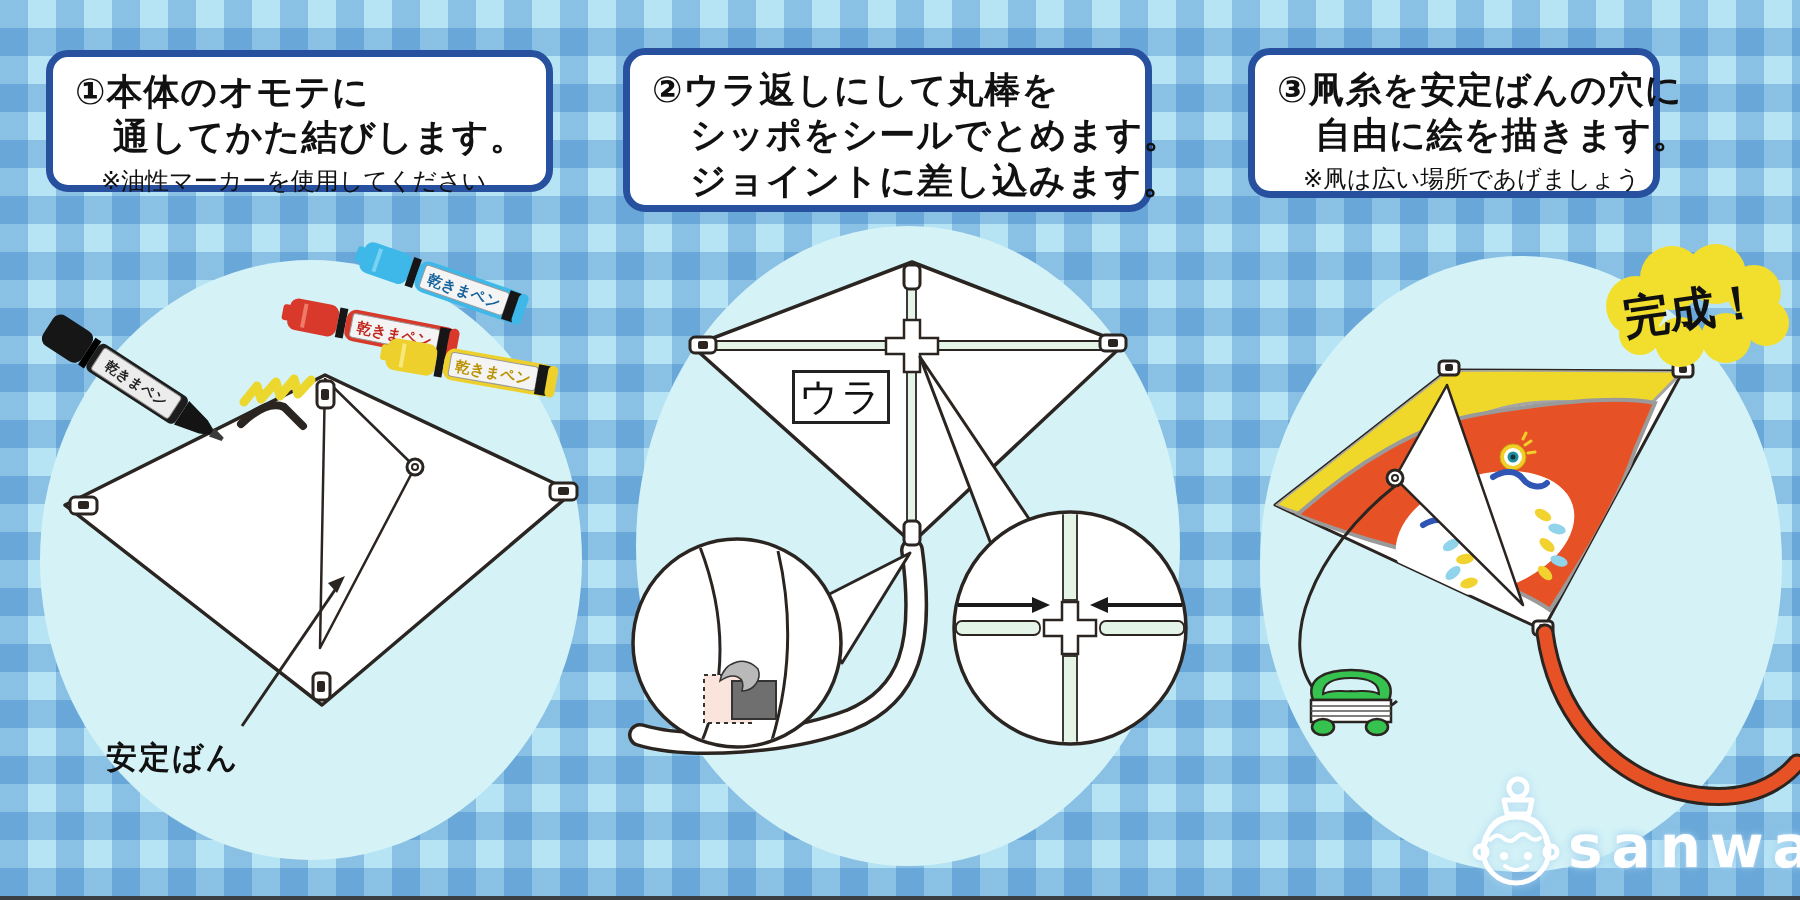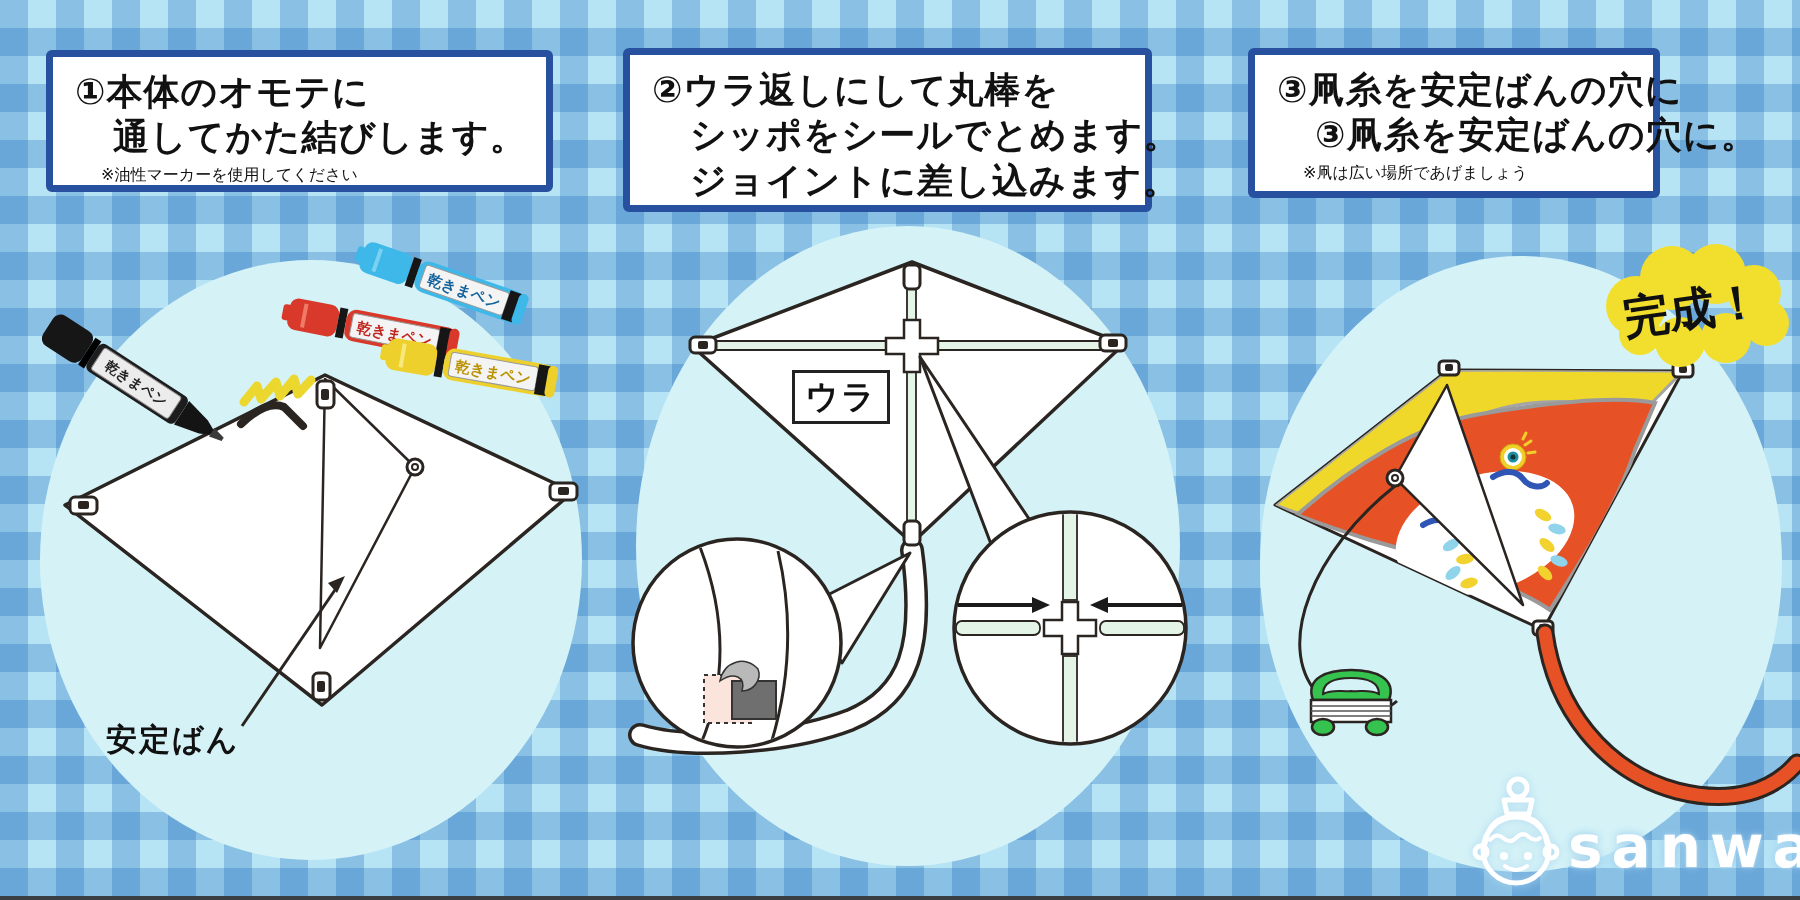--- a/index.html
+++ b/index.html
@@ -8,30 +8,30 @@
     font-family:"DejaVu Sans",sans-serif;
     background-color:#b7e4f5;
     background-image:
       linear-gradient(90deg, rgba(30,110,190,0.30) 50%, rgba(30,110,190,0) 50%),
       linear-gradient(0deg, rgba(30,110,190,0.30) 50%, rgba(30,110,190,0) 50%);
     background-size:56px 56px;
   }
   .spot{position:absolute;border-radius:50%;background:#d5f3f7;z-index:1;}
   .panel-svg{position:absolute;z-index:2;}
   .instr{
-    position:absolute;background:#ffffff;border:7px solid #27519f;border-radius:6px;
+    position:absolute;background:#ffffff;border:7px solid #27519f;border-radius:22px;
     padding:12px 22px 8px;z-index:4;box-sizing:border-box;color:#111;
   }
   .step-line{font-size:36px;font-weight:bold;line-height:1.26;letter-spacing:1px;white-space:nowrap;}
   .step-line.indent{padding-left:38px;}
-  .note{font-size:16px;font-weight:normal;padding-left:26px;margin-top:5px;white-space:nowrap;}
+  .note{font-size:24px;font-weight:normal;padding-left:26px;margin-top:5px;white-space:nowrap;}
   .tag-box{
     position:absolute;background:#fff;border:3px solid #222;z-index:4;
     display:flex;align-items:center;justify-content:center;
-    font-size:33px;font-weight:bold;color:#111;letter-spacing:2px;
+    font-size:39px;font-weight:normal;color:#111;letter-spacing:2px;
   }
   .float-label{position:absolute;font-size:31px;font-weight:bold;color:#111;z-index:4;letter-spacing:2px;}
   .badge-svg{position:absolute;z-index:5;}
   .logo{position:absolute;display:flex;align-items:flex-end;gap:4px;z-index:5;}
   .logo svg{filter:drop-shadow(0 0 5px rgba(175,215,240,0.95));}
   .logo-text{
     font-size:58px;color:#ffffff;letter-spacing:9px;font-weight:bold;line-height:1;
     padding-bottom:14px;
     text-shadow:0 0 10px rgba(150,200,235,0.95),0 0 3px rgba(210,235,250,0.9);
   }
@@ -279,25 +279,25 @@
     <div class="step-line indent">通してかた結びします。</div>
     <div class="note">※油性マーカーを使用してください</div>
   </div>
   <div class="instr" style="left:623px;top:48px;width:529px;height:164px">
     <div class="step-line">②ウラ返しにして丸棒を</div>
     <div class="step-line indent">シッポをシールでとめます。</div>
     <div class="step-line indent">ジョイントに差し込みます。</div>
   </div>
   <div class="instr" style="left:1248px;top:48px;width:412px;height:150px">
     <div class="step-line">③凧糸を安定ばんの穴に</div>
-    <div class="step-line indent">③凧糸を安定ばんの穴に。</div>
+    <div class="step-line indent">自由に絵を描きます。</div>
     <div class="note">※凧は広い場所であげましょう</div>
   </div>
 
-  <div class="float-label" style="left:106px;top:719px">安定ばん</div>
+  <div class="float-label" style="left:106px;top:737px">安定ばん</div>
   <div class="tag-box" style="left:792px;top:370px;width:92px;height:48px">
     <span>ウラ</span>
   </div>
 
   <div class="logo" style="left:1468px;top:772px">
     <svg width="96" height="118" viewBox="0 0 96 118">
       <g fill="none" stroke="#ffffff" stroke-width="5" stroke-linecap="round" stroke-linejoin="round">
         <circle cx="50" cy="16" r="9"></circle>
         <path d="M 36,28 L 64,28 L 61,42 L 39,42 Z"></path>
         <circle cx="48" cy="78" r="33"></circle>

